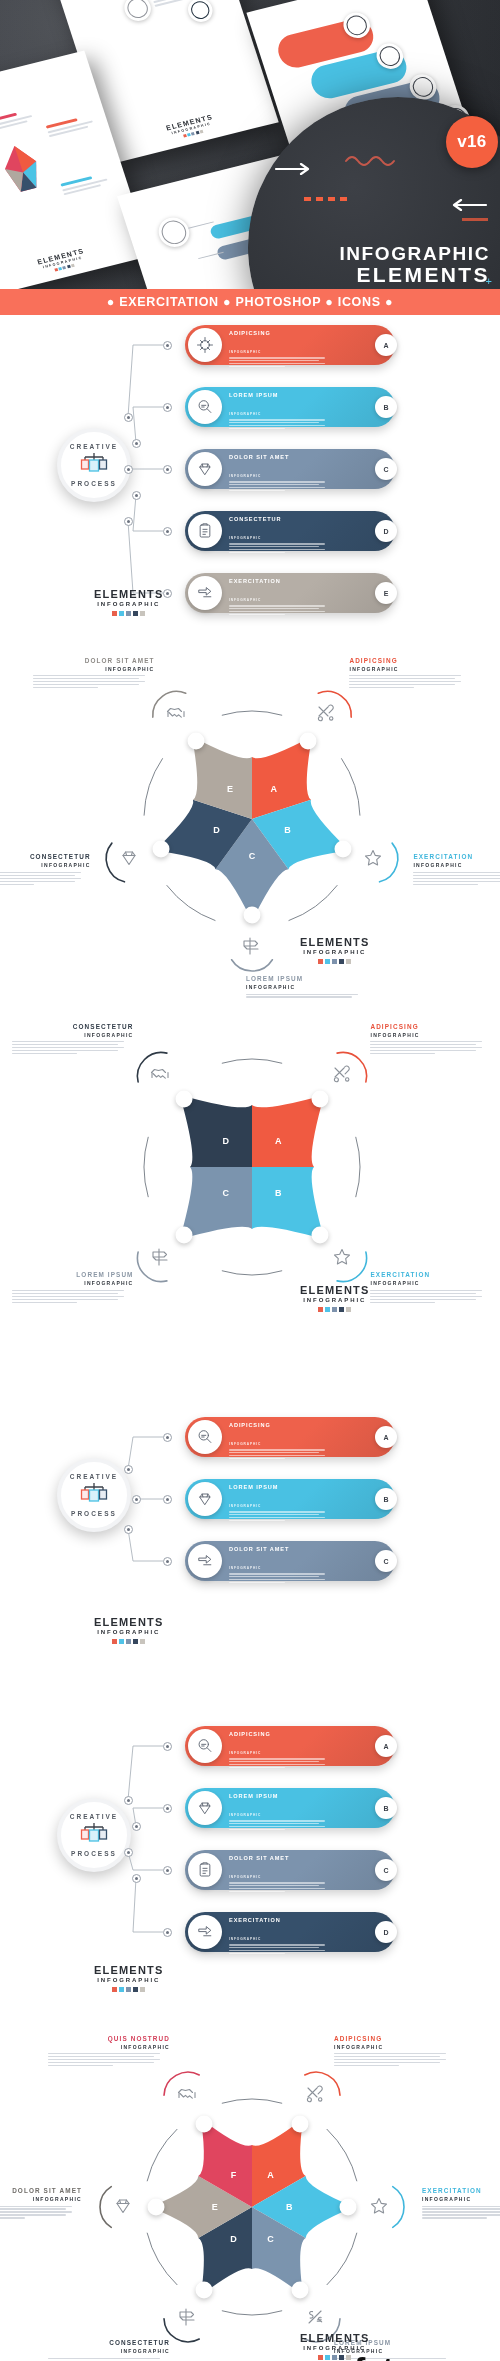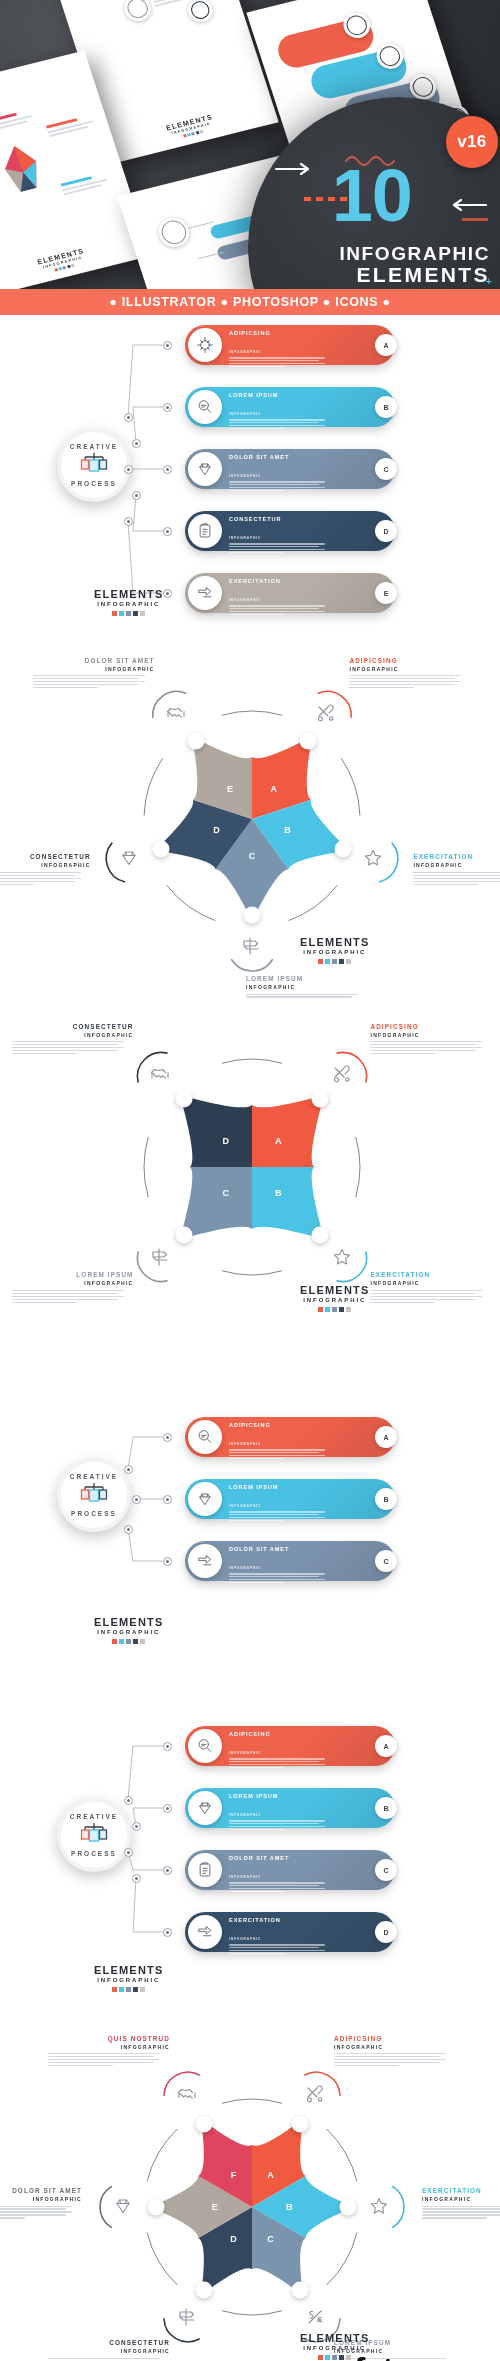--- a/index.html
+++ b/index.html
@@ -270,32 +270,31 @@
       </svg>
   </div>
   <div class="dashline"></div>
   <div class="arrow-l">
     <svg width="40" height="12" viewBox="0 0 40 12">
         <path d="M38 6 H7 M13 1 L6 6 L13 11" stroke="#fff" stroke-width="2.2" fill="none" stroke-linecap="round" stroke-linejoin="round"></path>
       </svg>
   </div>
   <div class="underbar"></div>
 
-  <div class="big10">10</div>
 
   <div class="v16">v16</div>
 
   <div class="hero-title">
     <div class="t1">INFOGRAPHIC</div>
     <div class="t2">ELEMENTS</div>
     <span class="plus">+</span>
   </div>
 </div>
 
-<div class="banner">● ILLUSTRATOR ● PHOTOSHOP ● ICONS ●</div>
+<div class="banner">● EXERCITATION ● PHOTOSHOP ● ICONS ●</div>
 
 <div id="sections-root">
     <div class="section" style="height: 336px;">
       <div class="hub" style="left: 57px; top: 113px;">
         <div class="hub-word top">CREATIVE</div>
         <div class="hub-word bot">PROCESS</div>
         <span><svg width="30" height="24" viewBox="0 0 30 24" fill="none" stroke-width="1.3">
             <path d="M15 2v4M6 6h18M6 6v3M24 6v3M15 6v3" stroke="#3b4049"></path>
             <rect x="2.5" y="9" width="7" height="9" fill="#fdeceb" stroke="#ee604b"></rect>
             <rect x="10.5" y="9" width="9" height="11" fill="#d8f1fa" stroke="#49c1e3"></rect>

